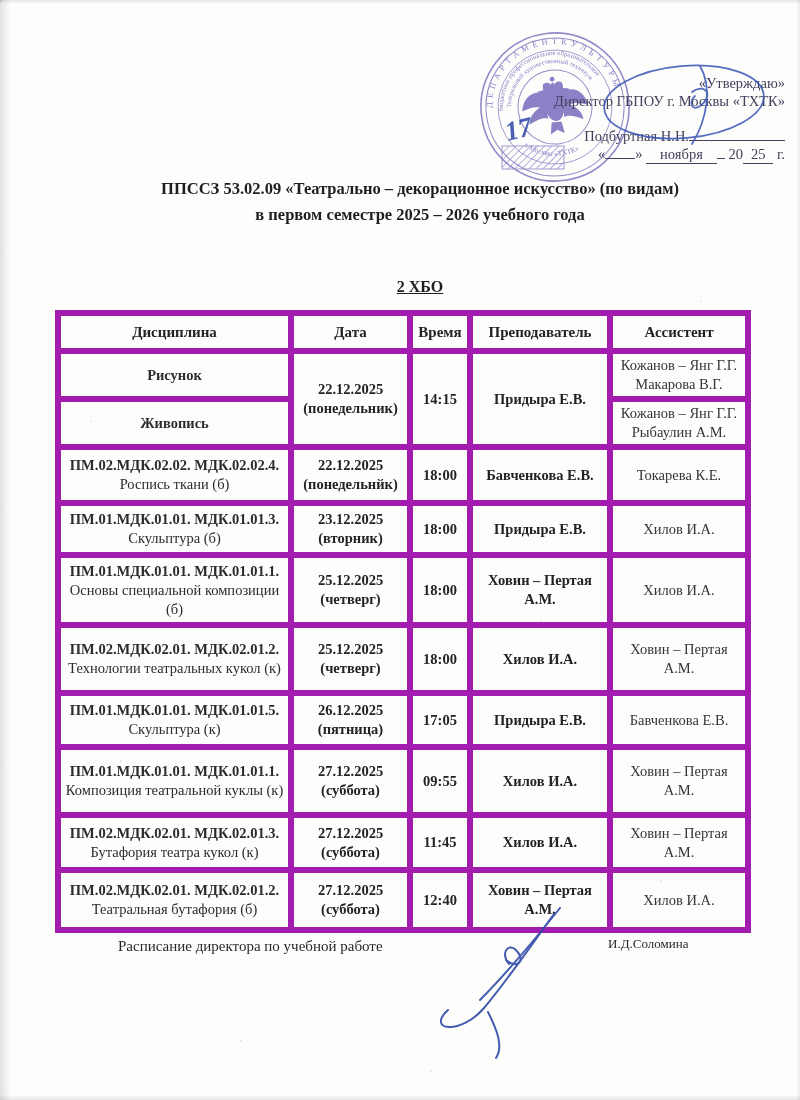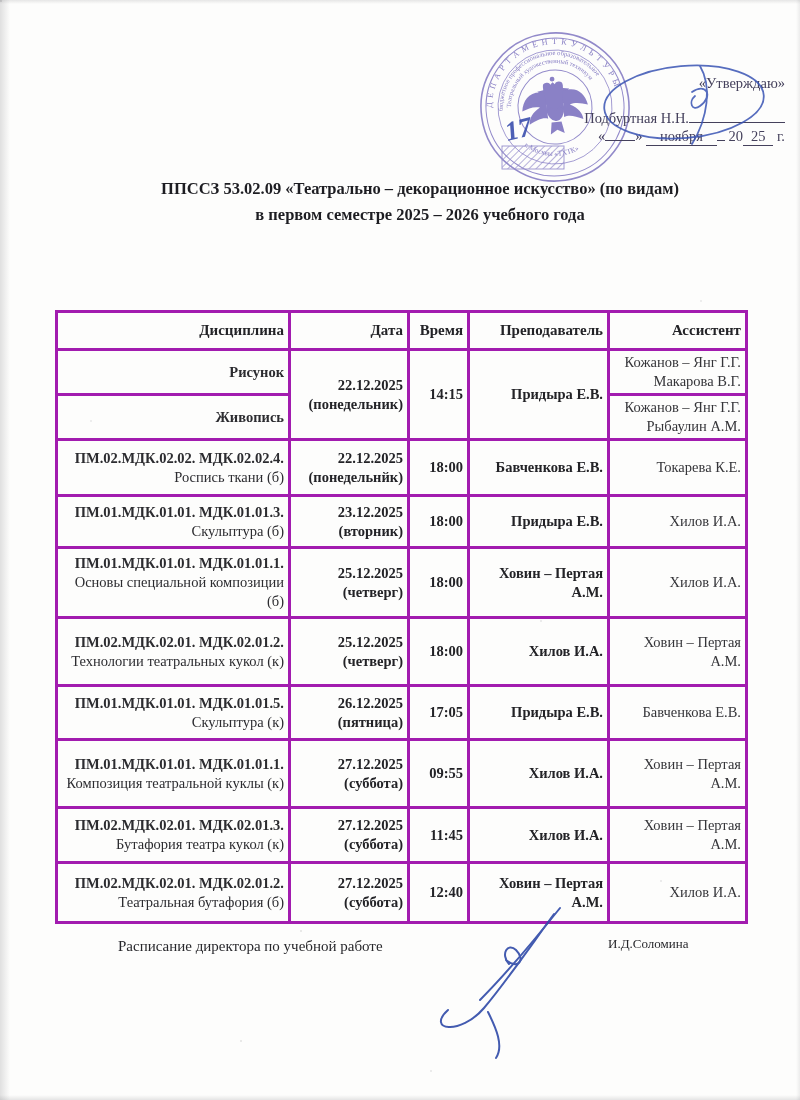--- a/index.html
+++ b/index.html
@@ -59,21 +59,21 @@
     position:absolute; left:40px; top:278px; width:760px; text-align:center;
     font-weight:bold; font-size:16px; text-decoration:underline; color:#1d1d22;
   }
 
   
   table.schedule{
     position:absolute; left:55px; top:310px; width:690px;
     border-collapse:collapse; table-layout:fixed; background:transparent;
   }
   .schedule th, .schedule td{
-    border:3px solid #a21caf; text-align:right; vertical-align:middle;
+    border:6px solid #a21caf; text-align:center; vertical-align:middle;
     padding:2px 4px; font-size:14.5px; color:#2c2c30; line-height:19px;
     overflow:hidden;
   }
   .schedule th{ font-weight:bold; font-size:15px; color:#232327; }
   td.disc{ font-weight:bold;margin-left:10px; }
   td.disc .name{ font-weight:normal; }
   td.date, td.time, td.teach{ font-weight:bold; color:#232327; }
   td.asst{ font-weight:normal; color:#353539; }
 
   
@@ -124,20 +124,21 @@
       <circle cx="79" cy="64" r="4"></circle>
       <circle cx="91" cy="64" r="4"></circle>
       <circle cx="85" cy="57" r="2.4"></circle>
       <path d="M80 100 L90 100 L92 112 L85 108 L78 112 Z"></path>
     </g>
     <rect x="32" y="124" width="62" height="23" fill="url(#hatch)" stroke="#8a81c6" stroke-width="1" opacity=".85"></rect>
   </svg>
 
   <div class="approval">
     <div>«Утверждаю»</div>
+    <div>Директор ГБПОУ г. Москвы «ТХТК»</div>
     <div class="l3"><span>Подбуртная Н.Н.</span><span class="uline w120"></span></div>
     <div class="l4">
       <span>«</span><span class="uline w34"></span><span>»</span>
       <span class="month-on-line">ноября</span><span class="uline w40"></span>
       <span>20</span><span class="yr-on-line">25</span>
       <span>г.</span>
     </div>
   </div>
   <span class="hand-day">17</span>
 
@@ -146,20 +147,21 @@
       <ellipse cx="88" cy="50" rx="80" ry="36" transform="rotate(-5 88 50)"></ellipse>
       <path d="M 104 14 C 116 34, 112 66, 96 92"></path>
       <path d="M 96 40 C 110 30, 118 44, 104 54 C 96 60, 92 50, 99 44"></path>
     </g>
   </svg>
 
   <div class="title">
     <div>ППССЗ 53.02.09 «Театрально – декорационное искусство» (по видам)</div>
     <div>в первом семестре 2025 – 2026 учебного года</div>
   </div>
+  <div class="group">2 ХБО</div>
 
   <table class="schedule">
     <colgroup>
       <col style="width:233px">
         <col style="width:119px">
         <col style="width:60px">
         <col style="width:140px">
         <col style="width:138px">
     </colgroup>
     <thead>

